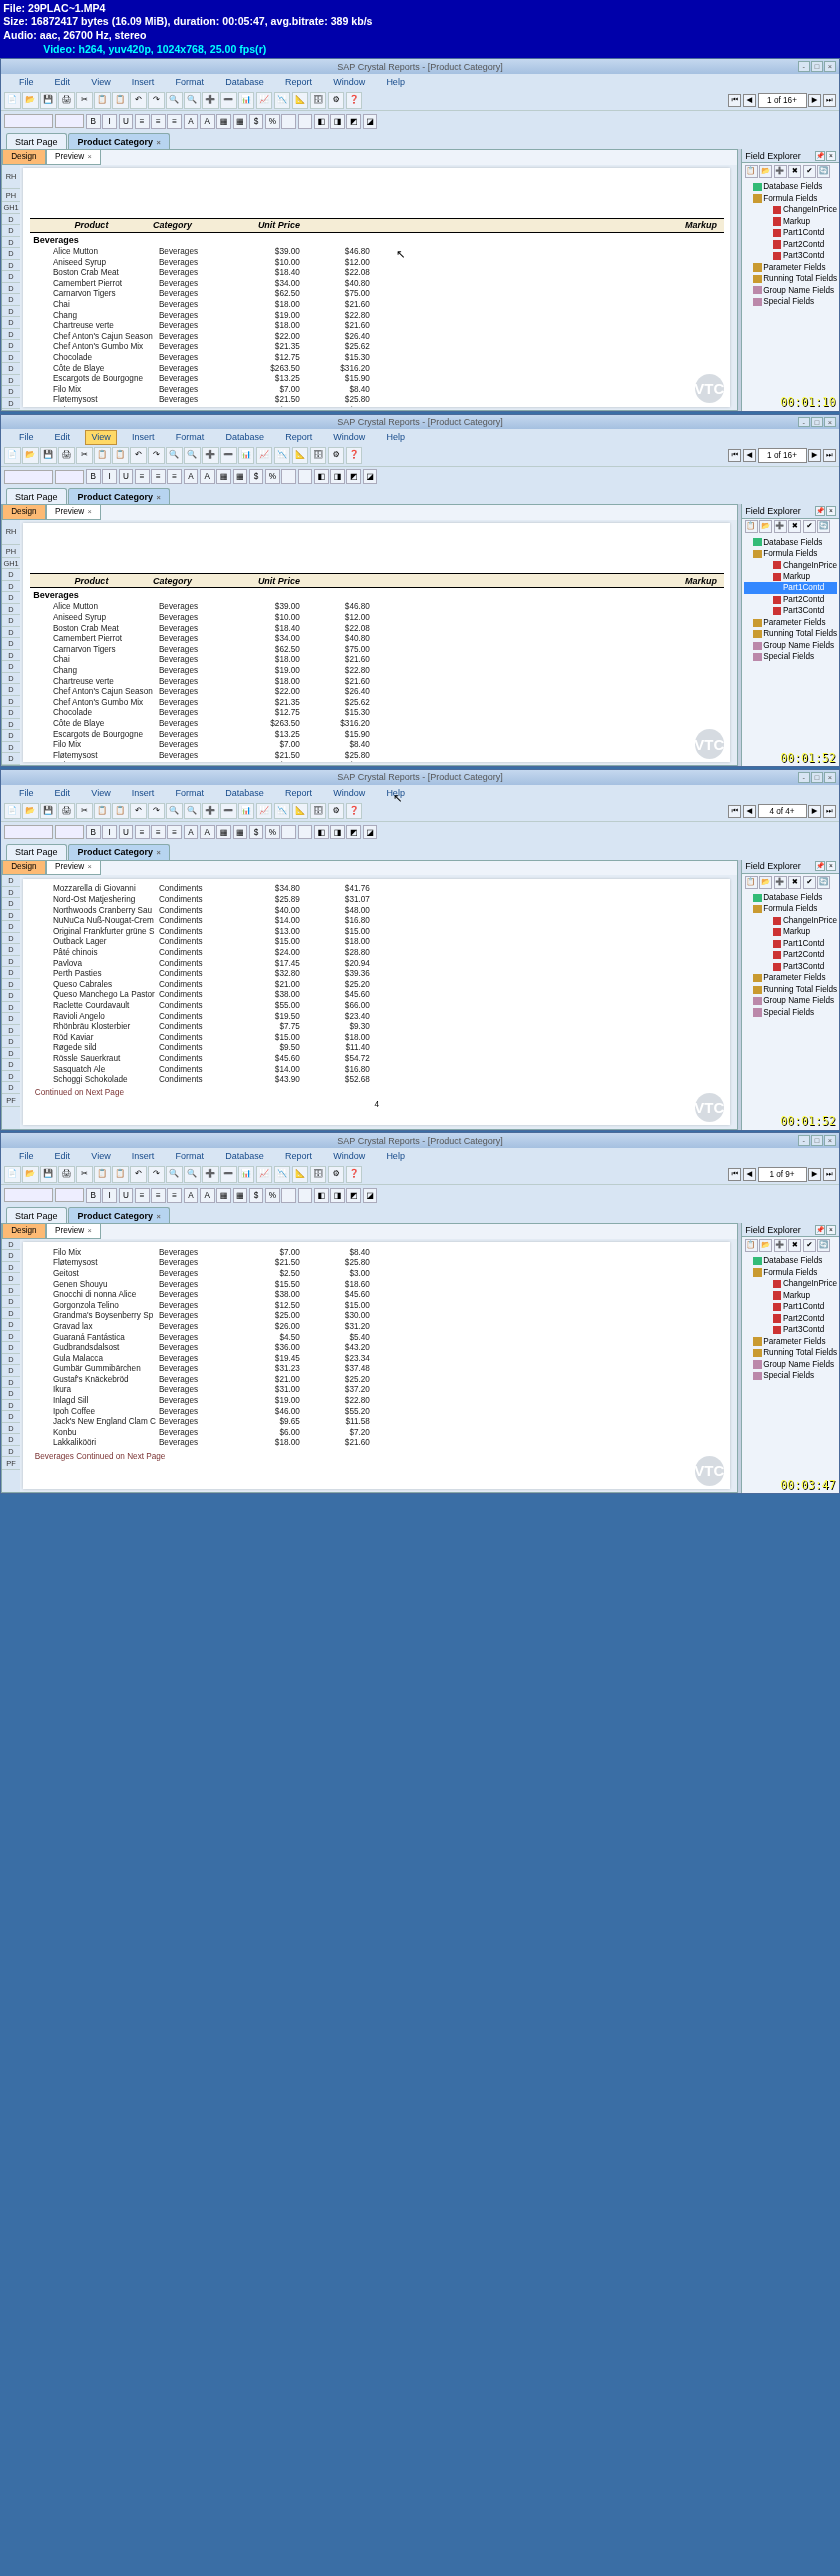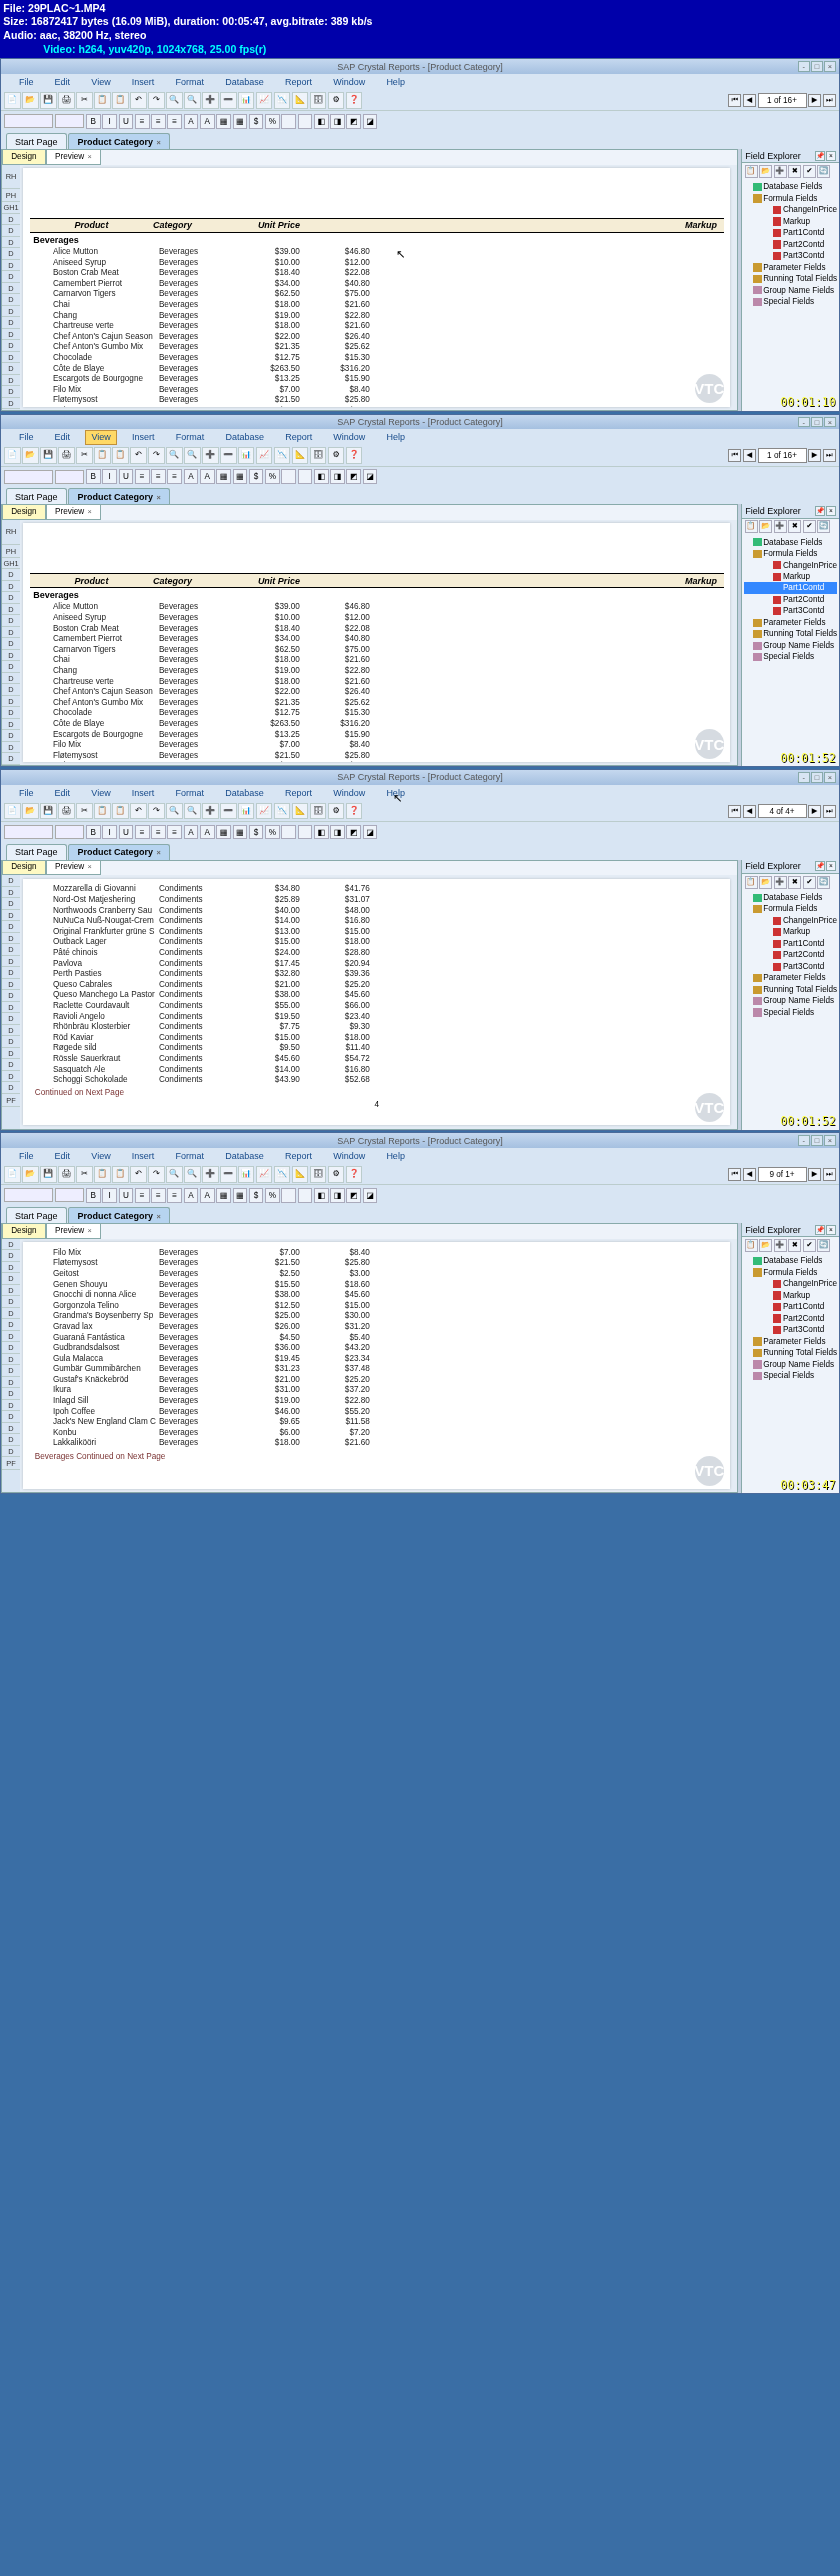--- a/index.html
+++ b/index.html
@@ -29,21 +29,21 @@
   .fmt-btn { width: 14.7px; height: 14.7px; border: 0.8px solid #aab; background: #eef3fa; font-size: 8.2px; text-align: center; line-height: 13px; }
   
   .tabstrip { background: #d8e5f3; height: 18px; display: flex; align-items: flex-end; padding: 0 4.9px; }
   .tab { padding: 2.5px 8.2px; border: 0.8px solid #8aa; border-bottom: none; background: #e8f0fa; cursor: pointer; font-size: 9px; border-radius: 2.5px 2.5px 0 0; margin-right: 1.6px; }
   .tab.active { background: #b7d4f0; font-weight: bold; }
   .tab-close { font-size: 7.4px; margin-left: 3.3px; color: #666; }
   
   .body-area { display: flex; height: 299px; }
   .main-pane { flex: 1; background: #eef3fa; border: 0.8px solid #8aa; display: flex; flex-direction: column; }
   .sub-tabs { display: flex; height: 14.7px; font-size: 8.2px; }
-  .sub-tab { padding: 1.6px 8.2px; border: 0.8px solid #8aa; border-top: none; background: #fef9c3; cursor: pointer; }
+  .sub-tab { padding: 1.6px 8.2px; border: 0.8px solid #8aa; border-top: none; background: #fdba74; cursor: pointer; }
   .sub-tab.active { background: #fff; }
   .report-area { flex: 1; display: flex; background: #e4ecf5; overflow: hidden; }
   .section-gutter { width: 18px; background: #d8e5f3; display: flex; flex-direction: column; font-size: 7.4px; color: #333; }
   .gutter-cell { text-align: center; border-bottom: 0.8px solid #bcc; }
   .report-paper { flex: 1; background: #fff; margin: 3.3px 6.6px 3.3px 3.3px; box-shadow: 0 0 2.5px rgba(0,0,0,.2); padding: 4.9px 6.6px; overflow: hidden; position: relative; }
   .headers-row { display: flex; background: #f5edd6; font-weight: bold; font-style: italic; font-size: 9px; border-top: 0.8px solid #000; border-bottom: 0.8px solid #000; padding: 1.6px 0; margin-top: 24px; }
   .col-prod { width: 123px; text-align: center; }
   .col-cat { width: 90px; }
   .col-up { width: 57px; text-align: right; }
   .col-mk { flex: 1; text-align: right; padding-right: 6.6px; }
@@ -78,21 +78,21 @@
   .tree .sel { background: #3388ff; color: #fff; }
   .timestamp { position: absolute; right: 3.3px; bottom: 1.6px; font-family: monospace; font-size: 11.5px; color: #ffff44; text-shadow: 0.8px 0.8px 0 #000; }
   .cursor-simulated { position: absolute; font-size: 11.5px; pointer-events: none; }
 </style>
 </head>
 <body>
 
 <div class="video-info">
   <div>File: 29PLAC~1.MP4</div>
   <div class="line2">Size: 16872417 bytes (16.09 MiB), duration: 00:05:47, avg.bitrate: 389 kb/s</div>
-  <div class="line3">Audio: aac, 38200 Hz, stereo</div>
+  <div class="line3">Audio: aac, 26700 Hz, stereo</div>
   <div class="line4">Video: h264, yuv420p, 1024x768, 25.00 fps(r)</div>
 </div>
 
 <div id="frames">
     <div class="app-window">
     <div class="titlebar">
       <span>SAP Crystal Reports - [Product Category]</span>
       <div class="titlebar-btns">
         <span class="titlebar-btn">-</span>
         <span class="titlebar-btn">□</span>
@@ -898,21 +898,21 @@
         <span class="tb-btn">📊</span>
         <span class="tb-btn">📈</span>
         <span class="tb-btn">📉</span>
         <span class="tb-btn">📐</span>
         <span class="tb-btn">🗄</span>
         <span class="tb-btn">⚙</span>
         <span class="tb-btn">❓</span>
     <div class="page-nav">
       <span class="nav-btn">⏮</span>
       <span class="nav-btn">◀</span>
-      <span class="page-field">9 of 1+</span>
+      <span class="page-field">1 of 9+</span>
       <span class="nav-btn">▶</span>
       <span class="nav-btn">⏭</span>
     </div>
   </div>
     <div class="toolbar2">
     <div class="tb2-field"></div>
     <div class="tb2-field" style="width:29.5px"></div>
     <span class="fmt-btn">B</span>
         <span class="fmt-btn">I</span>
         <span class="fmt-btn">U</span>

